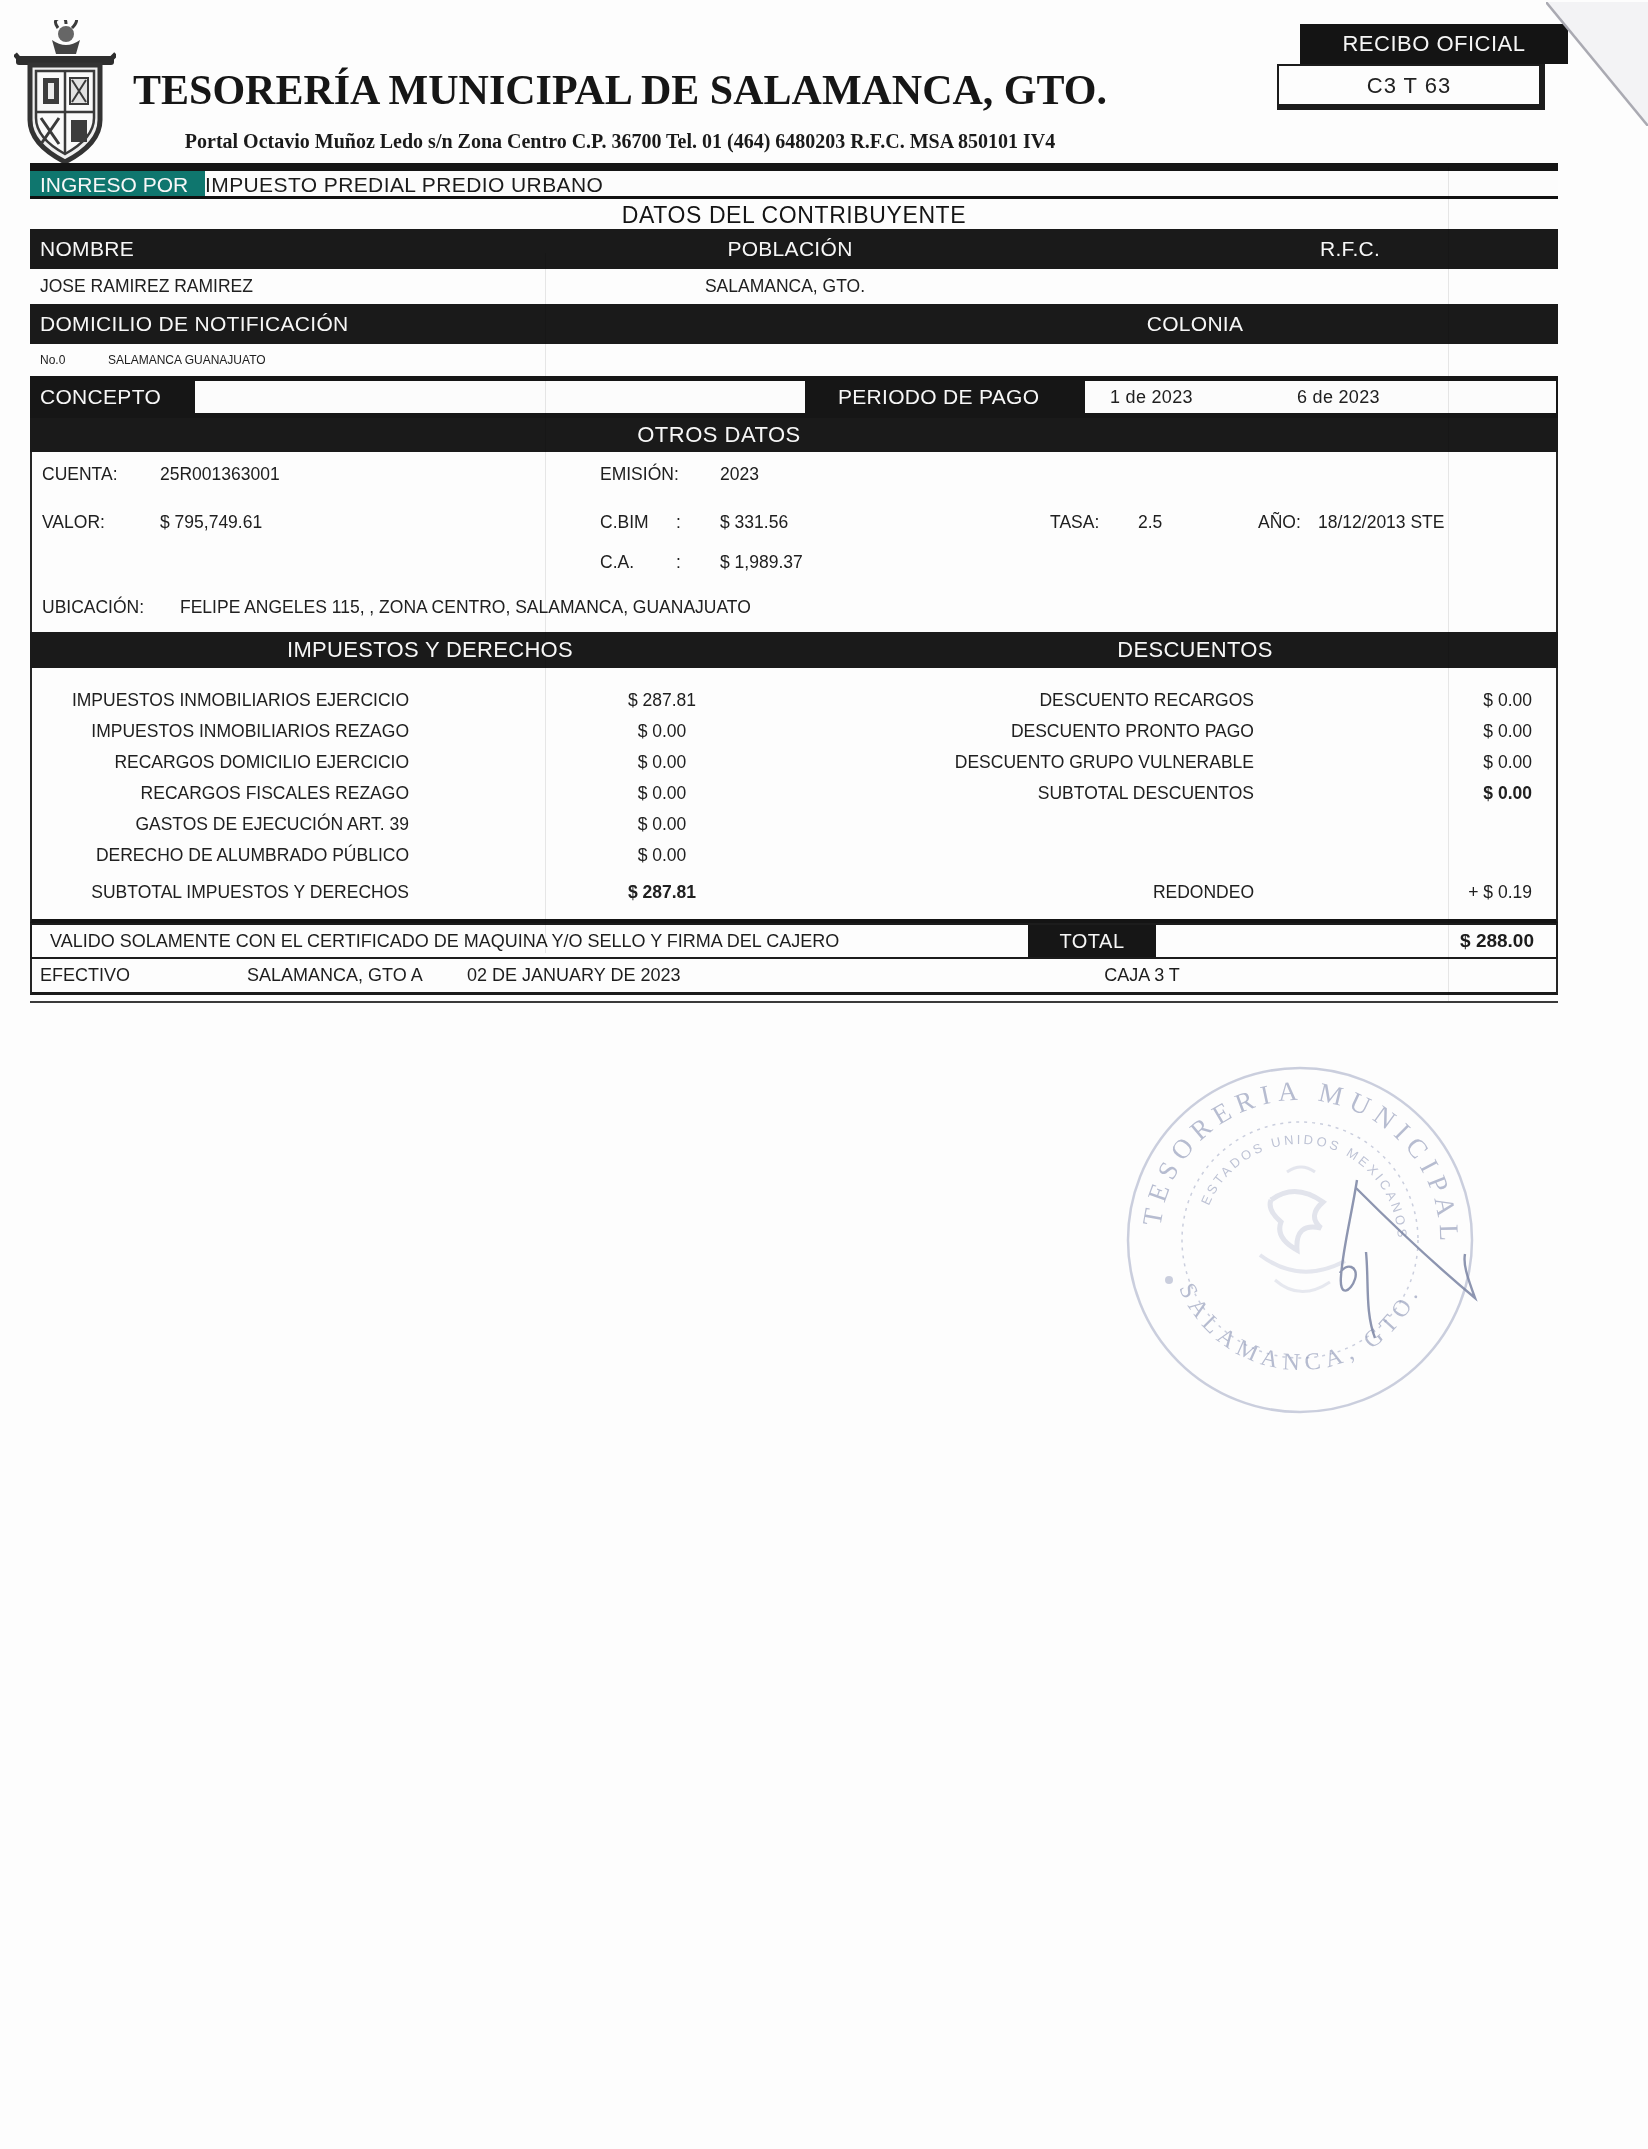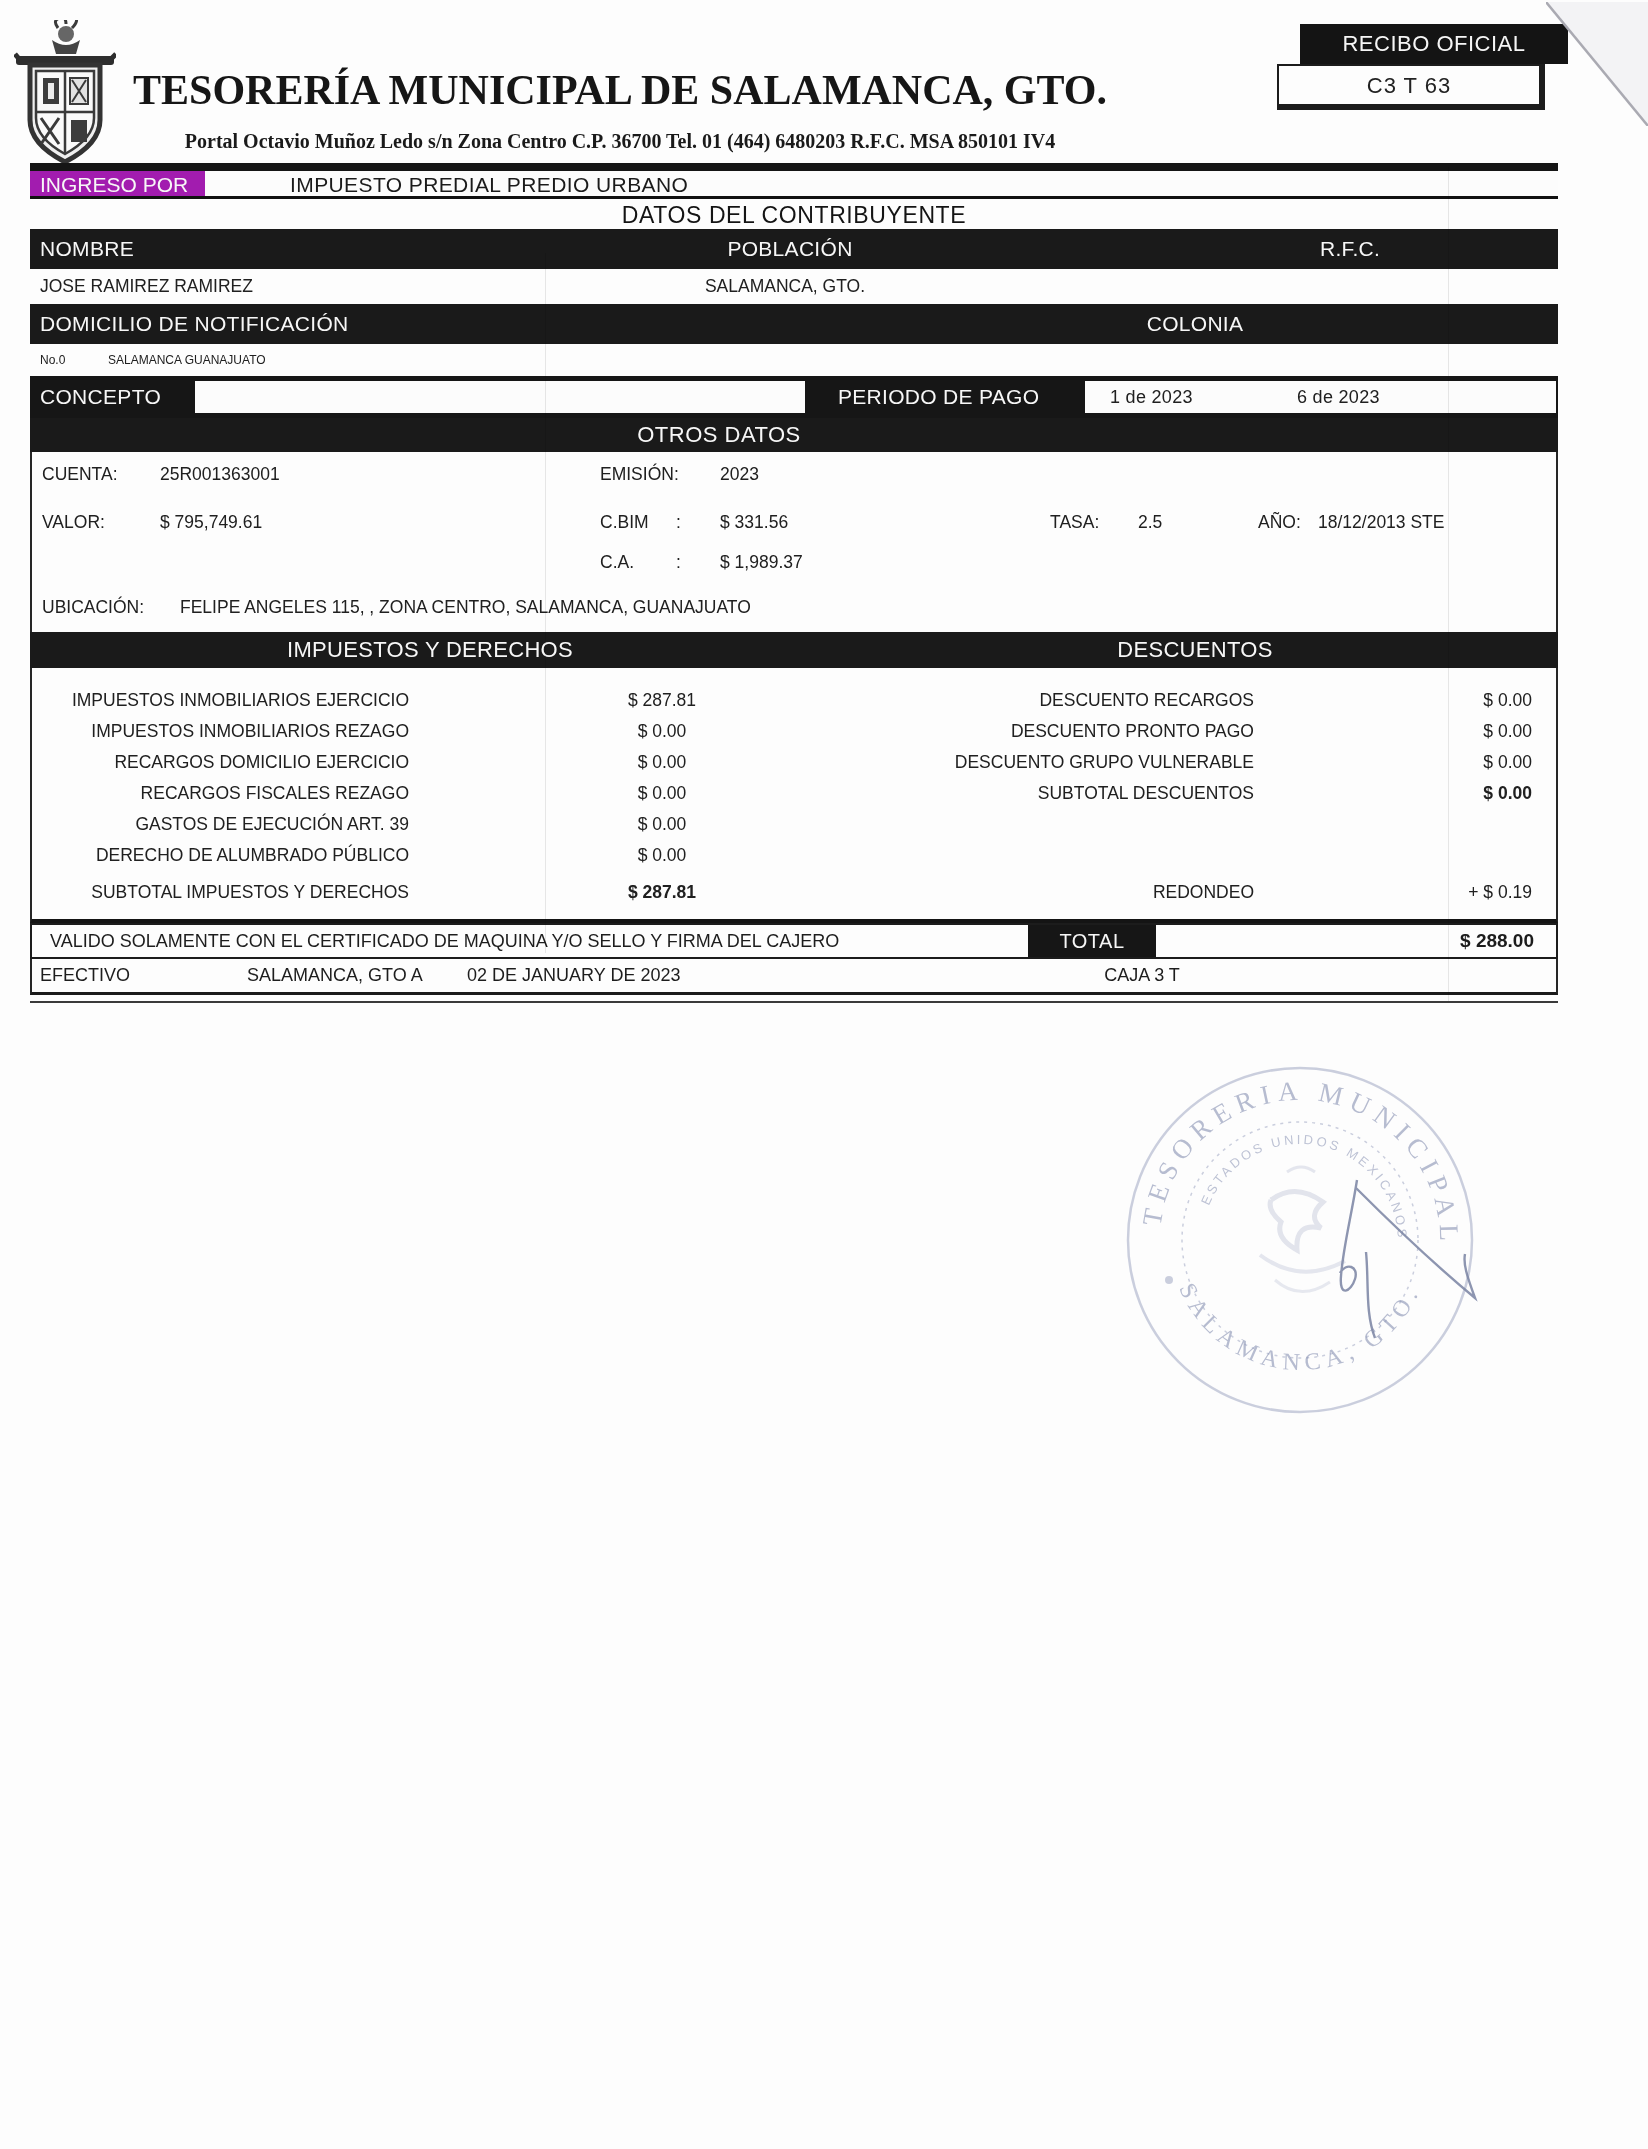--- a/index.html
+++ b/index.html
@@ -18,24 +18,24 @@
   .folio-box{position:absolute;left:1277px;top:64px;width:268px;height:46px;background:#fdfdfd;
              border:2px solid #1c1c1c;border-right-width:6px;border-bottom-width:6px;box-sizing:border-box;
              font-size:22px;line-height:40px;text-align:center;letter-spacing:1px;color:#222;}
   .fold{position:absolute;right:0;top:2px;width:102px;height:124px;}
   
   .receipt{position:absolute;left:30px;top:163px;width:1528px;height:842px;}
   .r{position:absolute;left:0;width:1528px;box-sizing:border-box;}
   .bar{background:#1a1a1a;color:#f7f7f7;}
   .bar span{position:absolute;font-size:21px;letter-spacing:.3px;}
   .bar-top{top:0;height:8px;background:#151515;}
-  .row-ingreso{top:8px;height:28px;background:#a21caf;border-bottom:3px solid #111;}
+  .row-ingreso{top:8px;height:28px;background:#0f766e;border-bottom:3px solid #111;}
   .row-ingreso .lab{position:absolute;left:10px;top:0;line-height:27px;color:#f7f7f7;font-size:21px;}
   .row-ingreso .wbox{position:absolute;left:175px;right:0;top:0;bottom:0;background:#fcfcfc;
-                     color:#1b1b1b;font-size:21px;line-height:27px;padding-left:85px;letter-spacing:.4px;}
+                     color:#1b1b1b;font-size:21px;line-height:27px;letter-spacing:.4px;}
   .row-datos{top:38px;height:28px;background:#fdfdfd;text-align:center;font-size:23px;line-height:28px;
              color:#141414;letter-spacing:.6px;}
   .row-head1{top:66px;height:40px;}
   .row-head1 .l1{left:10px;top:0;line-height:40px;}
   .row-head1 .l2{left:650px;width:220px;text-align:center;top:0;line-height:40px;}
   .row-head1 .l3{left:1290px;width:110px;text-align:left;top:0;line-height:40px;}
   .row-vals1{top:106px;height:35px;background:#fdfdfd;}
   .row-vals1 span{position:absolute;font-size:17.5px;line-height:35px;color:#202020;}
   .row-vals1 .v1{left:10px;}
   .row-vals1 .v2{left:640px;width:230px;text-align:center;}

